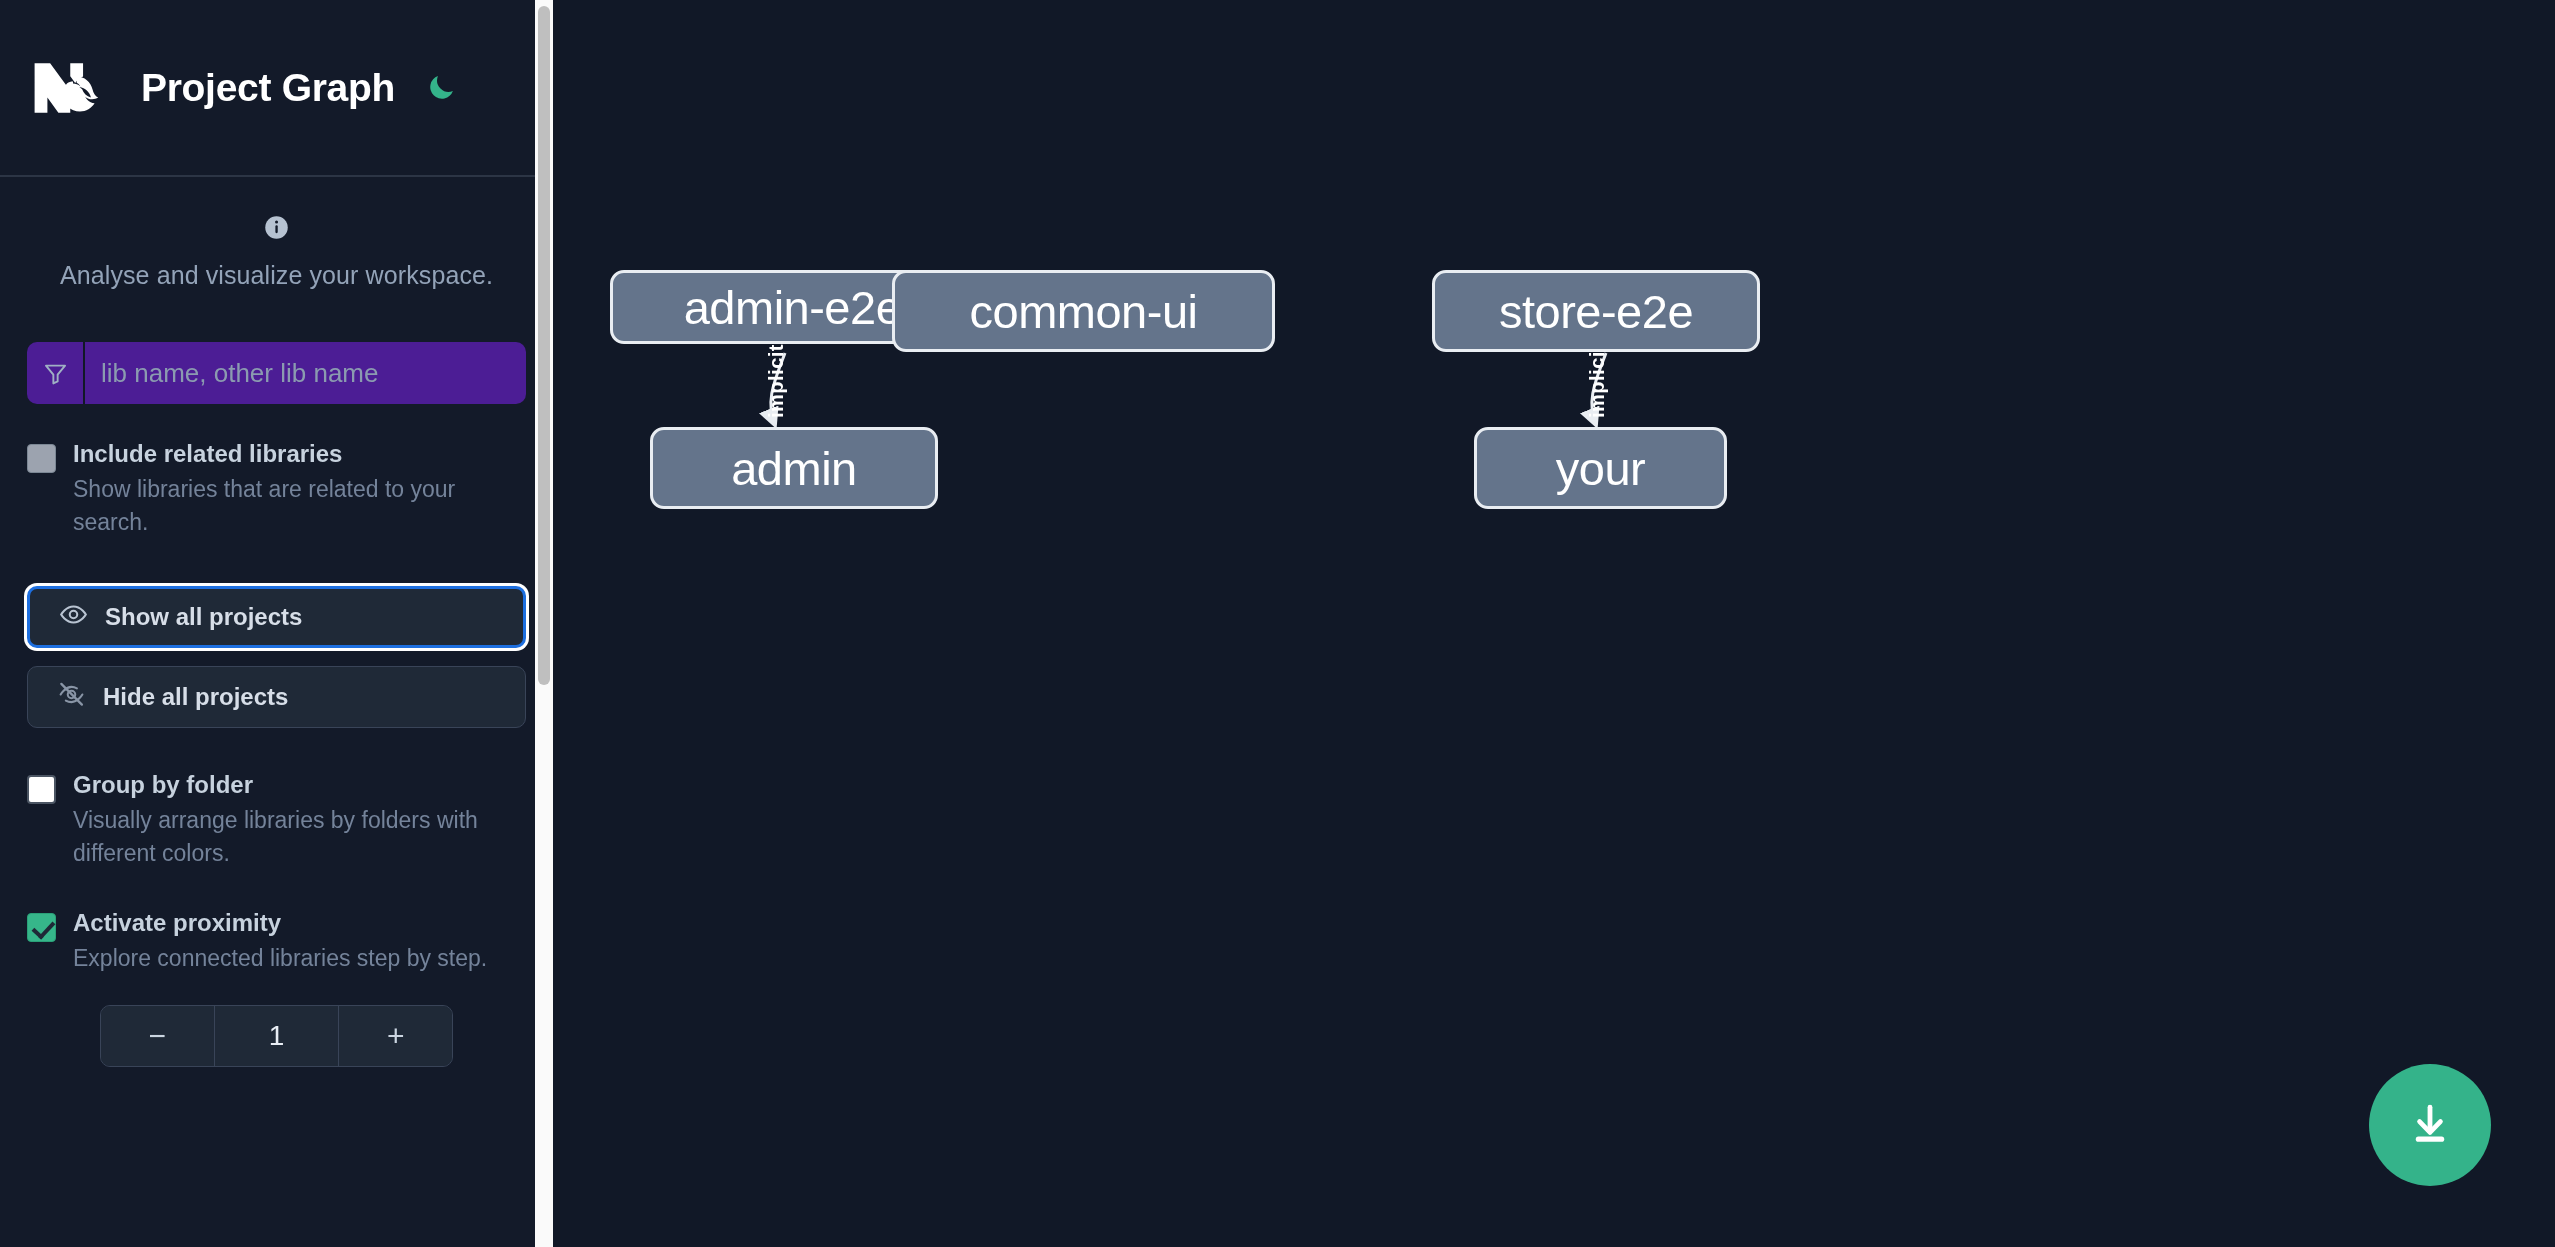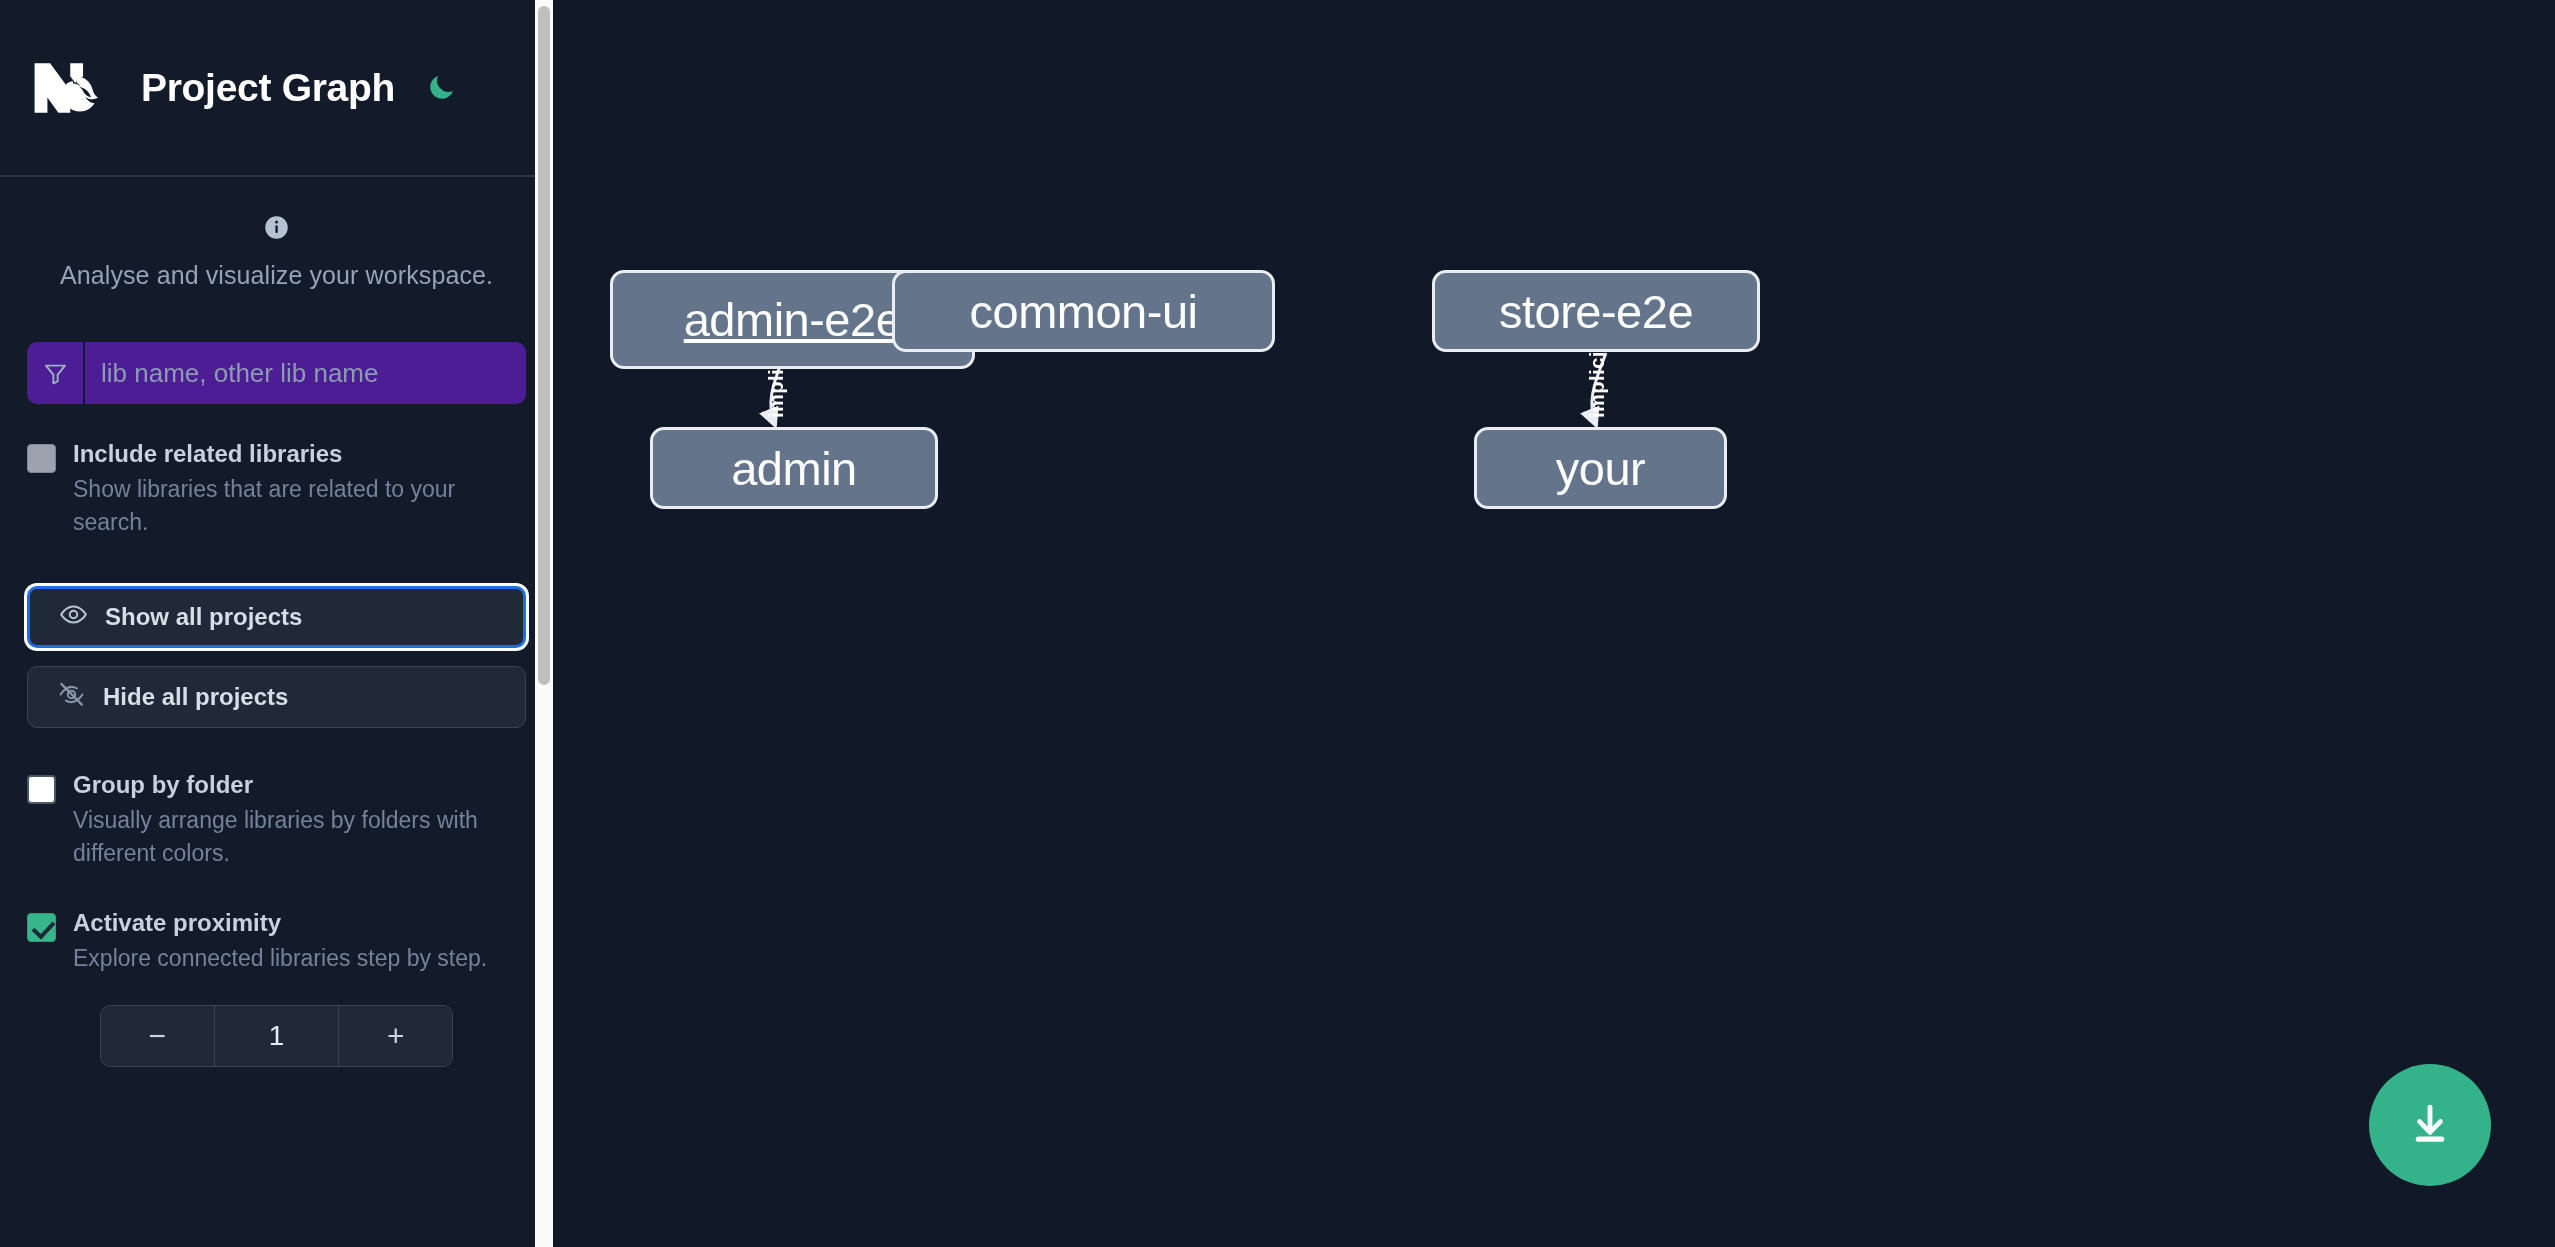--- a/index.html
+++ b/index.html
@@ -290,21 +290,21 @@
           <path d="M0 0 L10 5 L0 10 z" fill="#e9edf2"></path>
         </marker>
       </defs>
       <path d="M232 353 C 222 380, 212 400, 222 425" fill="none" stroke="#e9edf2" stroke-width="3" marker-end="url(#arrow)"></path>
       <path d="M1053 353 C 1043 380, 1033 400, 1043 425" fill="none" stroke="#e9edf2" stroke-width="3" marker-end="url(#arrow)"></path>
     </svg>
 
     <div class="edge-label" style="left:212px; top:418px;">implicit</div>
     <div class="edge-label" style="left:1033px; top:418px;">implicit</div>
 
-    <div class="node" id="node-0" style="left: 57px; top: 270px; width: 365px; height: 99px; text-decoration: underline;">admin-e2e</div>
+    <div class="node" id="node-0" style="left: 57px; top: 270px; width: 365px; height: 74px;">admin-e2e</div>
     <div class="node" id="node-1" style="left: 339px; top: 270px; width: 383px; height: 82px;">common-ui</div>
     <div class="node" id="node-3" style="left: 879px; top: 270px; width: 328px; height: 82px;">store-e2e</div>
     <div class="node" id="node-4" style="left: 97px; top: 427px; width: 288px; height: 82px;">admin</div>
     <div class="node" id="node-5" style="left: 921px; top: 427px; width: 253px; height: 82px;">your</div>
 
     <button class="fab">
       <span>
         <svg viewBox="0 0 24 24" width="48" height="48">
           <line x1="12" y1="3.6" x2="12" y2="15.4" stroke="#ffffff" stroke-width="2.4" stroke-linecap="round"></line>
           <path d="M6.8 10.8 L12 16.2 L17.2 10.8" fill="none" stroke="#ffffff" stroke-width="2.4" stroke-linecap="round" stroke-linejoin="round"></path>

